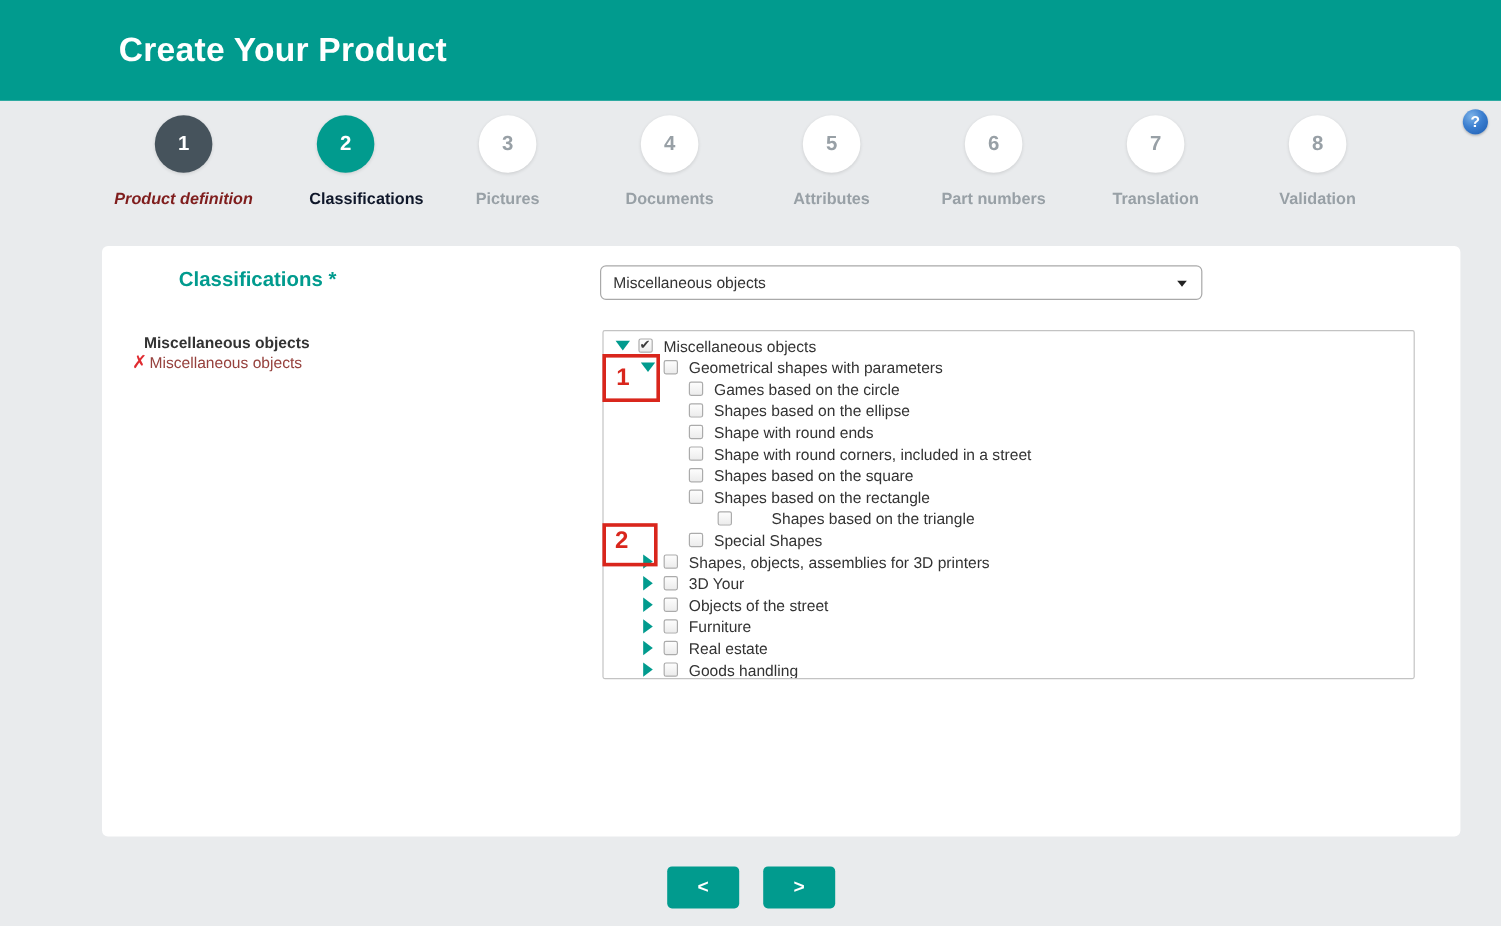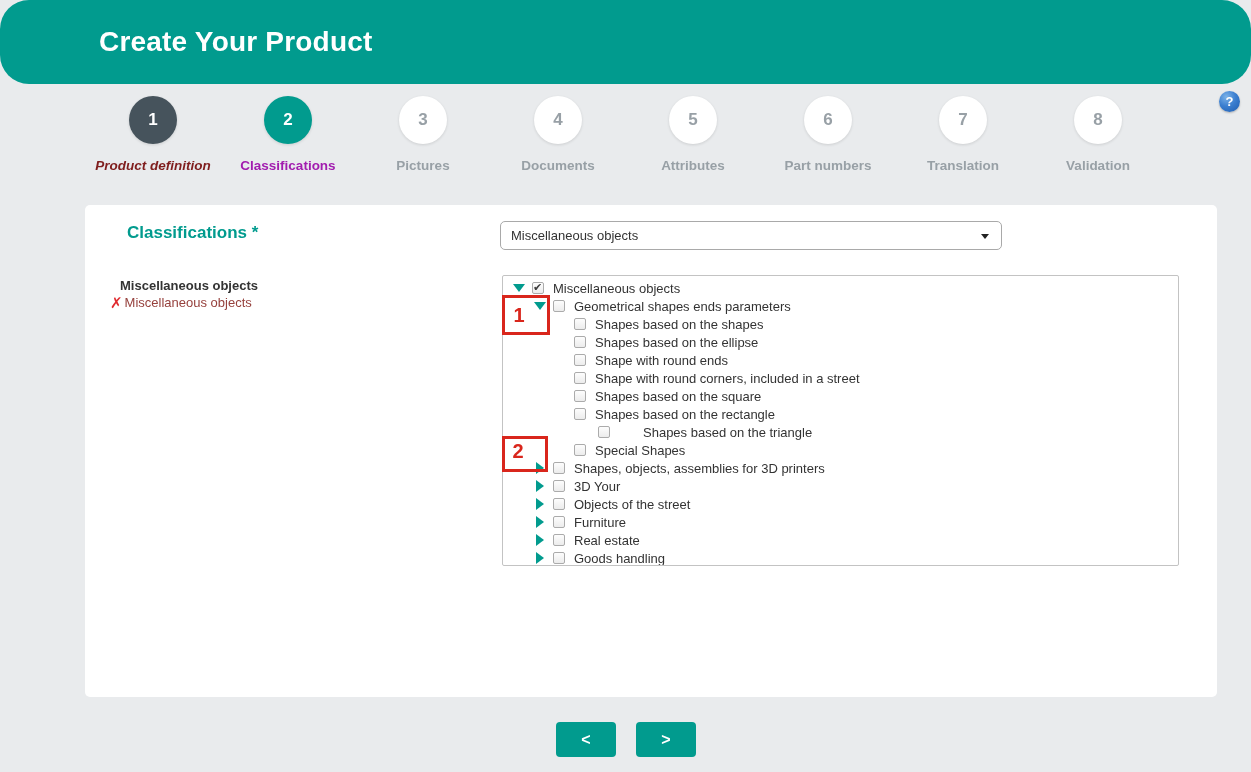--- a/index.html
+++ b/index.html
@@ -6,21 +6,20 @@
   html,body { background:#dfe1e4; }
   body { font-family:"Liberation Sans","DejaVu Sans",sans-serif; }
   .page {
     position:relative; width:1251px; height:772px;
     background:#e9ebed; overflow:hidden; margin:0 auto;
   }
   
   .header {
     position:absolute; left:0; top:0; width:1251px; height:84px;
     background:#019b8e;
-    border-radius:29px;
   }
   .header h1 {
     position:absolute; left:99px; top:26px;
     font-size:28px; font-weight:bold; color:#ffffff; letter-spacing:0.2px;
   }
   
   .help {
     position:absolute; left:1219px; top:91px; width:21px; height:21px;
     border-radius:50%;
     background:radial-gradient(circle at 35% 28%, #7db3e8 0%, #3c7fd0 45%, #1d5cb0 100%);
@@ -37,28 +36,28 @@
     font-size:17px; font-weight:bold;
     background:#ffffff; color:#98a0a6;
     box-shadow:0 1px 3px rgba(0,0,0,.12);
   }
   .step .slabel {
     margin-top:14px; font-size:13.5px; font-weight:bold; color:#98a0a6;
   }
   .step.done .circle   { background:#46535c; color:#ffffff; }
   .step.done .slabel   { color:#7f1d1d;font-style:italic; }
   .step.active .circle { background:#019b8e; color:#ffffff; }
-  .step.active .slabel { color:#a21caf; }
+  .step.active .slabel { color:#0f172a;text-align:right; }
   
   .panel {
     position:absolute; left:85px; top:205px; width:1132px; height:492px;
     background:#ffffff; border-radius:5px;
   }
   .sec-title {
-    position:absolute; left:42px; top:18px;
+    position:absolute; left:64px; top:18px;
     font-size:17px; font-weight:bold; color:#019b8e;
   }
   
   .select {
     position:absolute; left:415px; top:16px; width:502px; height:29px;
     border:1px solid #a9a9a9; border-radius:5px; background:#ffffff;
     display:flex; align-items:center; padding:0 10px;
     font-size:13px; color:#333; cursor:pointer;
   }
   .sel-arrow {
@@ -205,27 +204,27 @@
           </span>
       <span class="cbox checked"></span>
       <span class="tlabel">Miscellaneous objects</span>
     </div>
 
     <div class="trow" style="padding-left: 31px;">
       <span class="arrow-slot">
             <span class="arrow-exp"></span>
           </span>
       <span class="cbox"></span>
-      <span class="tlabel">Geometrical shapes ends parameters</span>
-    </div>
-
-    <div class="trow" style="padding-left: 52px;">
-      <span class="arrow-slot"></span>
-      <span class="cbox"></span>
-      <span class="tlabel">Shapes based on the shapes</span>
+      <span class="tlabel">Geometrical shapes with parameters</span>
+    </div>
+
+    <div class="trow" style="padding-left: 52px;">
+      <span class="arrow-slot"></span>
+      <span class="cbox"></span>
+      <span class="tlabel">Games based on the circle</span>
     </div>
 
     <div class="trow" style="padding-left: 52px;">
       <span class="arrow-slot"></span>
       <span class="cbox"></span>
       <span class="tlabel">Shapes based on the ellipse</span>
     </div>
 
     <div class="trow" style="padding-left: 52px;">
       <span class="arrow-slot"></span>

